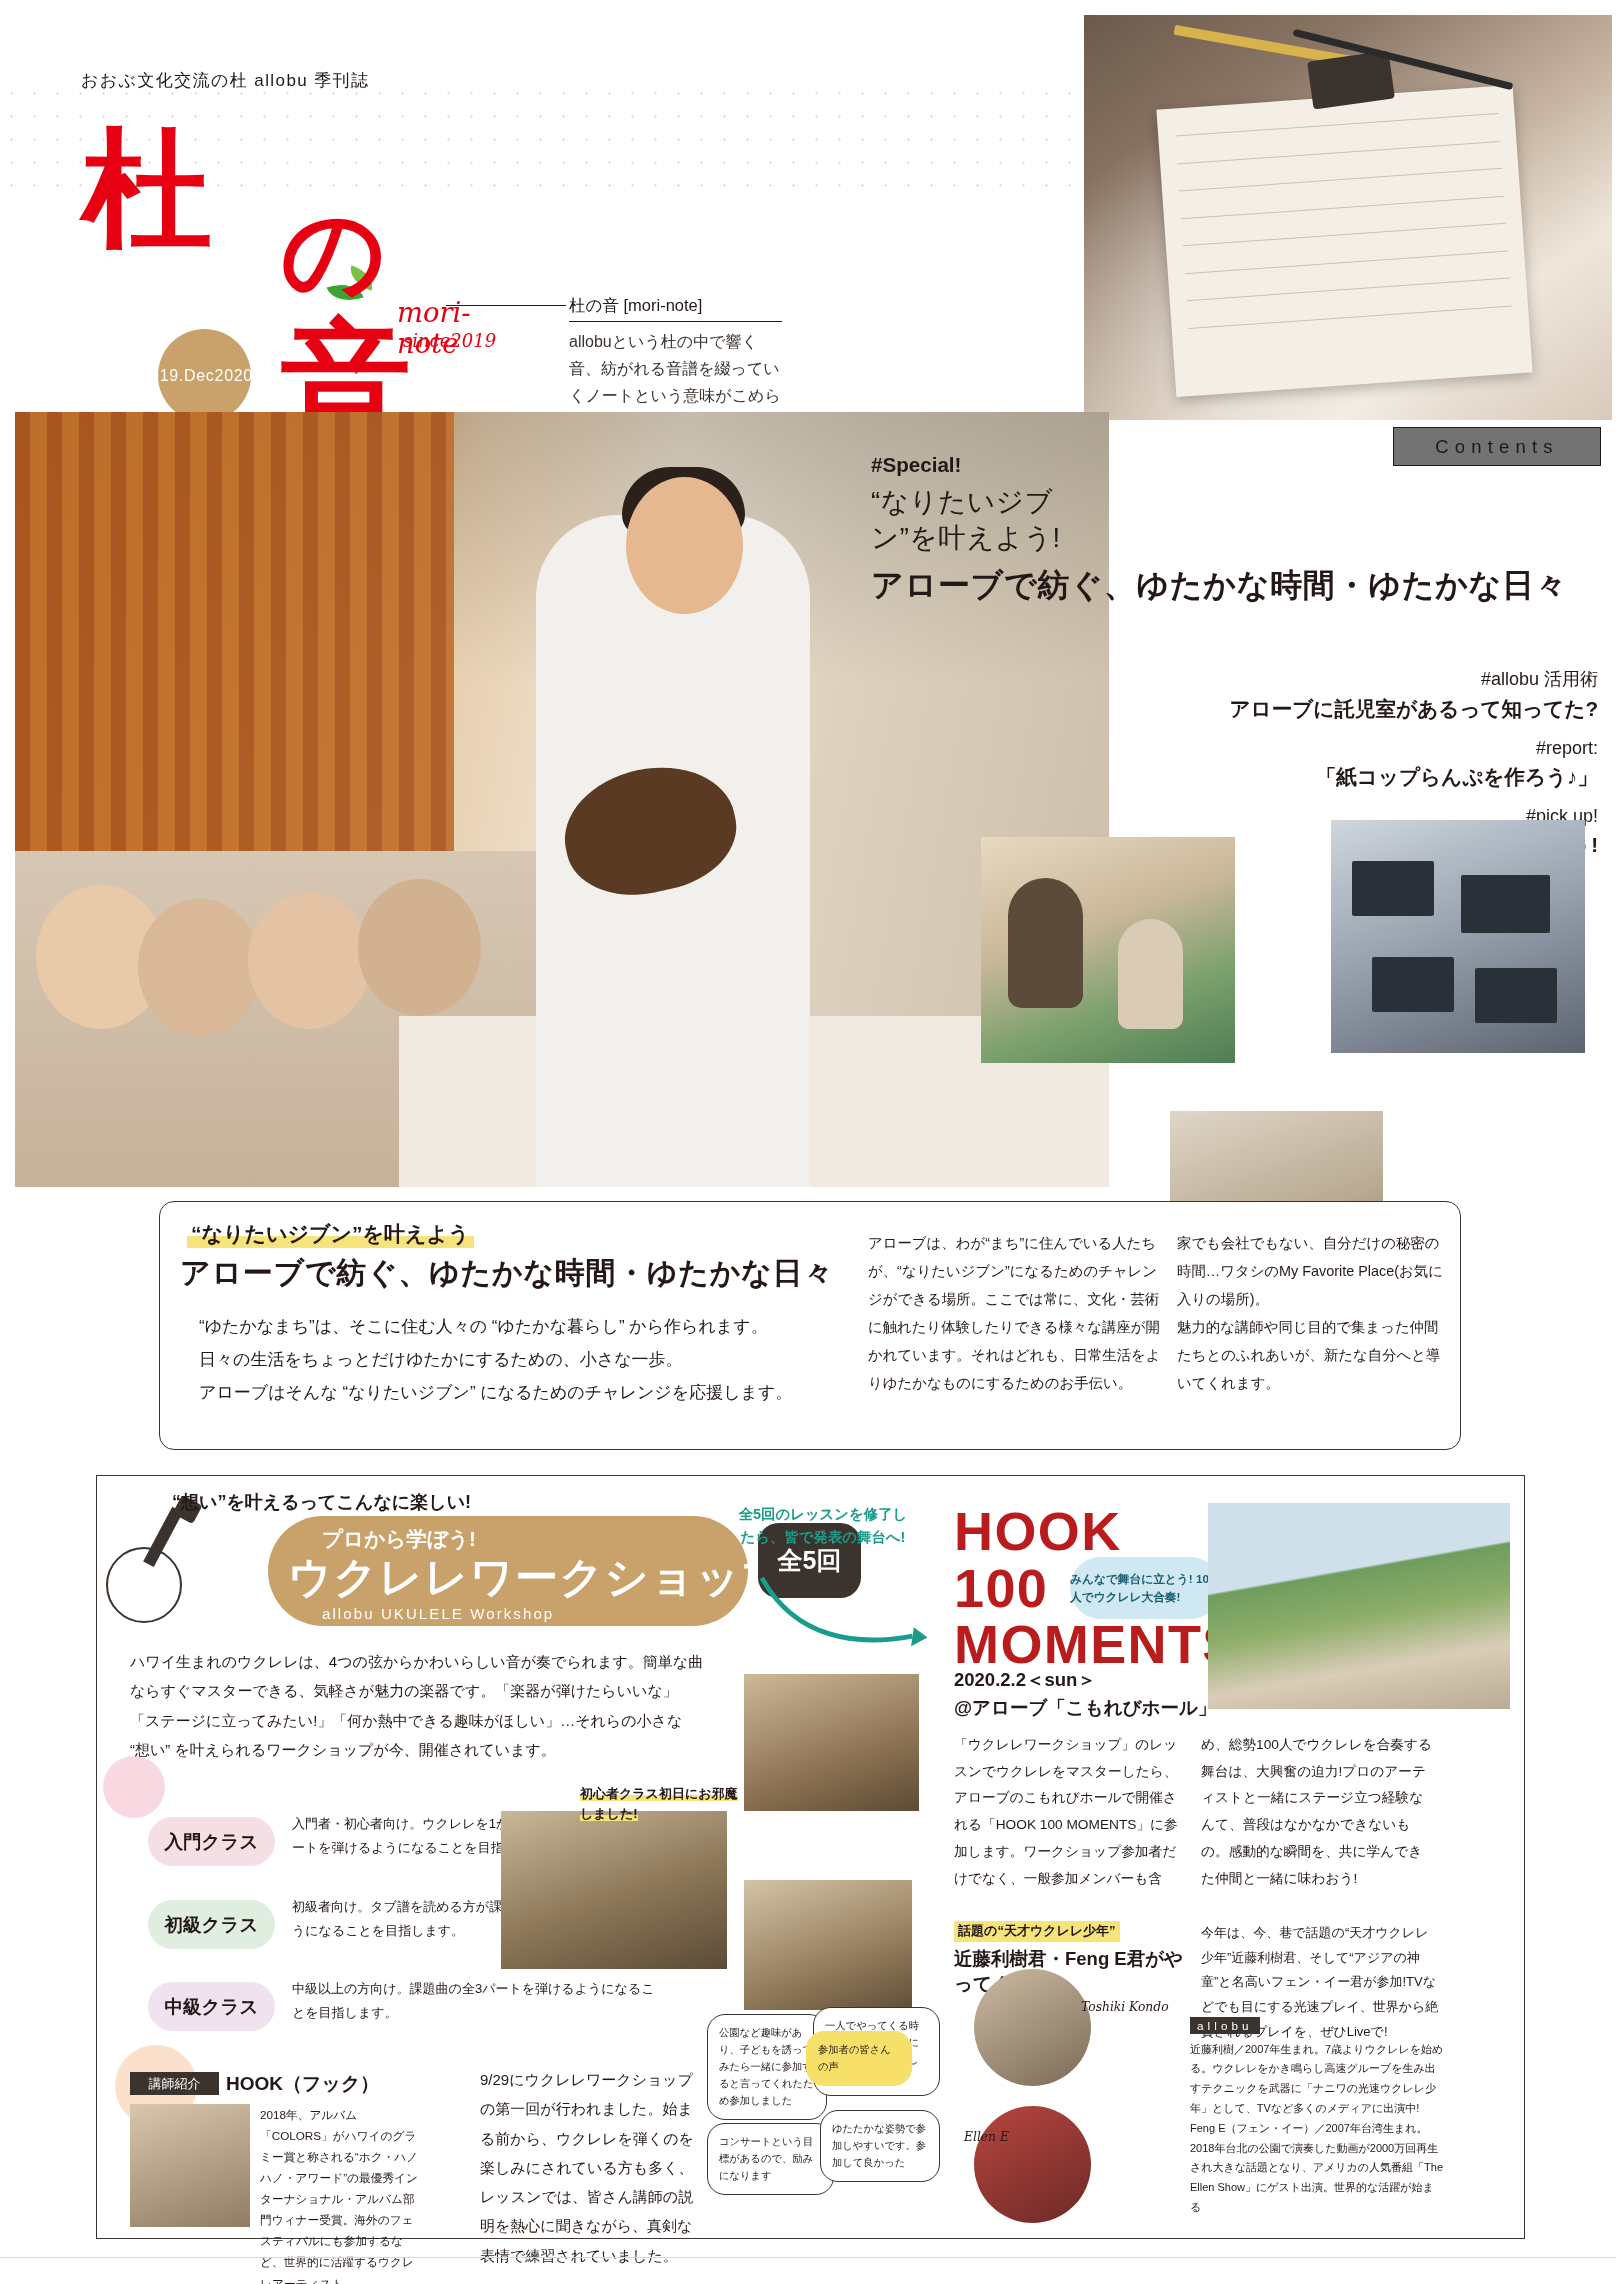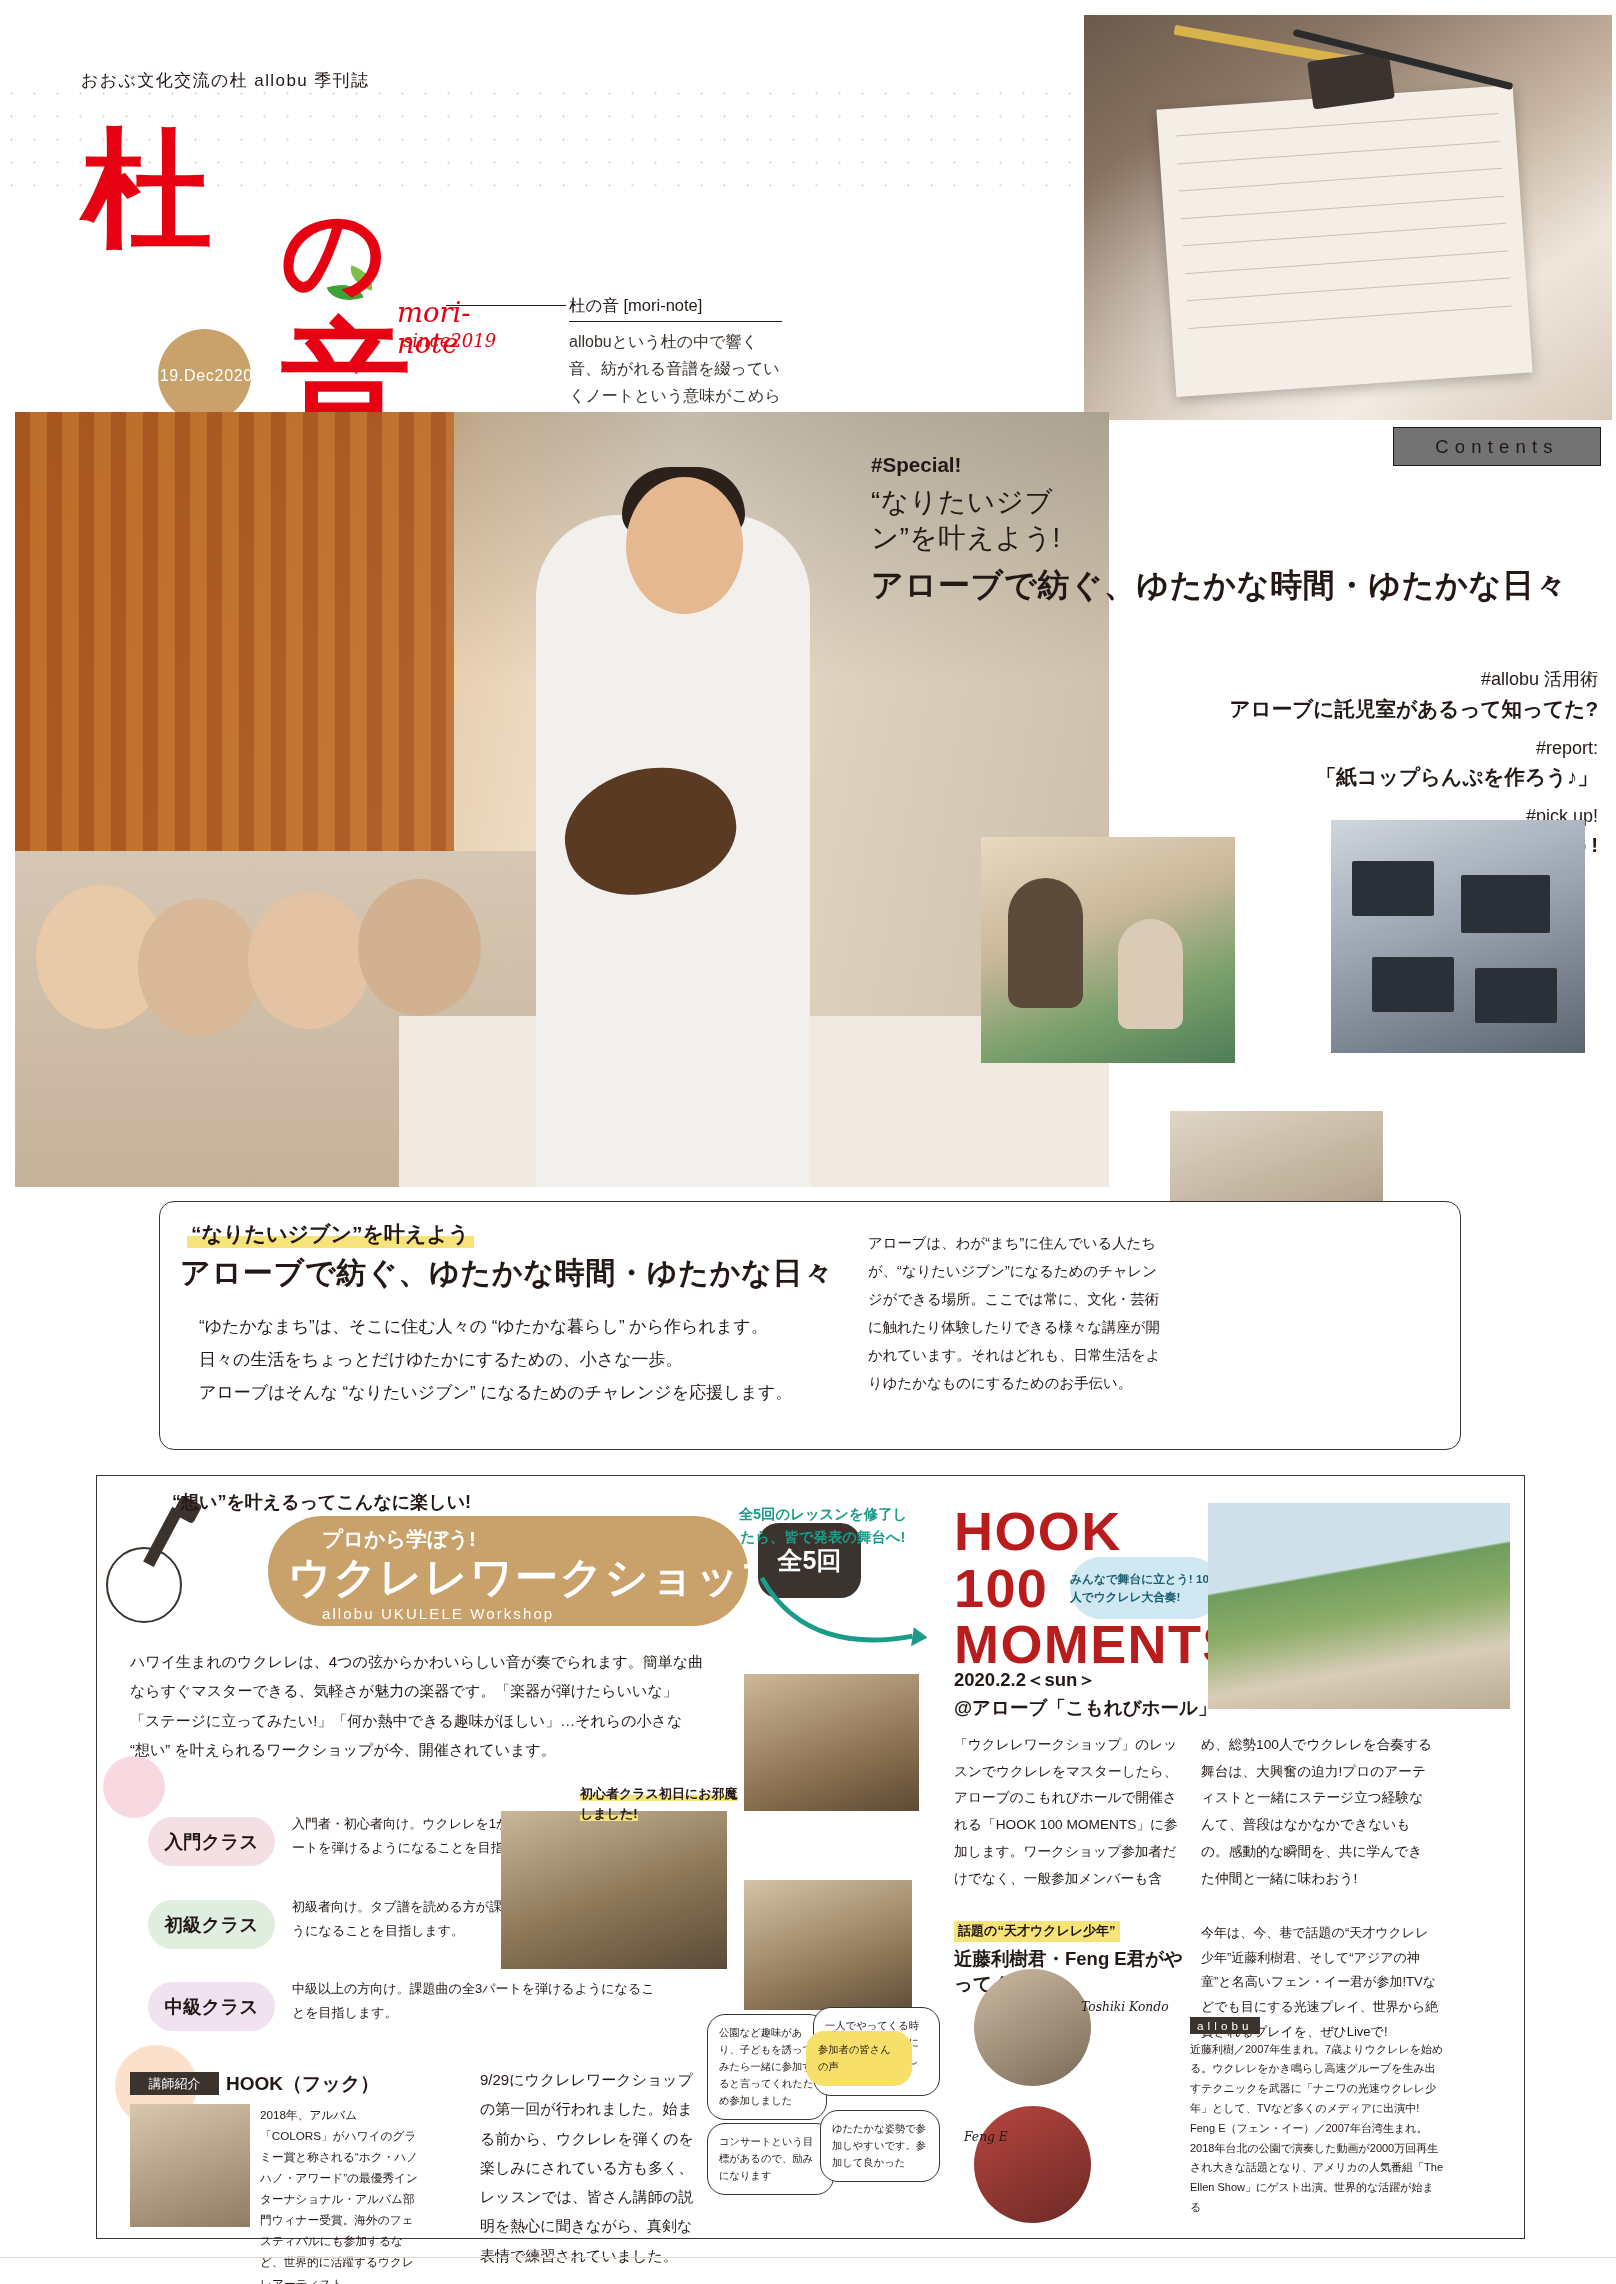--- a/index.html
+++ b/index.html
@@ -302,20 +302,22 @@
       <div class="ph-inner"></div>
     </div>
 
   <div class="lead-box"></div>
   <div class="lead-ttl-1">“なりたいジブン”を叶えよう</div>
   <div class="lead-ttl-2">アローブで紡ぐ、ゆたかな時間・ゆたかな日々</div>
   <div class="lead-left" style="white-space:pre-line">“ゆたかなまち”は、そこに住む人々の “ゆたかな暮らし” から作られます。
 日々の生活をちょっとだけゆたかにするための、小さな一歩。
 アローブはそんな “なりたいジブン” になるためのチャレンジを応援します。</div>
   <div class="lead-mid">アローブは、わが“まち”に住んでいる人たちが、“なりたいジブン”になるためのチャレンジができる場所。ここでは常に、文化・芸術に触れたり体験したりできる様々な講座が開かれています。それはどれも、日常生活をよりゆたかなものにするためのお手伝い。</div>
+  <div class="lead-right" style="white-space:pre-line">家でも会社でもない、自分だけの秘密の時間…ワタシのMy Favorite Place(お気に入りの場所)。
+魅力的な講師や同じ目的で集まった仲間たちとのふれあいが、新たな自分へと導いてくれます。</div>
 
   <div class="ws-box"></div>
   <div class="hibiscus" style="left:103px;top:1756px;"></div>
   <div class="hibiscus" style="left:115px;top:2045px;width:82px;height:82px;background:#f7c9a0;"></div>
 
   <div class="uku-icon">
     <div class="body"></div>
       <div class="neck"></div>
       <div class="head"></div>
   </div>
@@ -393,21 +395,21 @@
 
   <div class="feng-tag">
     <div class="t1">話題の“天才ウクレレ少年”</div>
     <div class="t2">近藤利樹君・Feng E君がやってくる!</div>
   </div>
   <div class="feng-text">今年は、今、巷で話題の“天才ウクレレ少年”近藤利樹君、そして“アジアの神童”と名高いフェン・イー君が参加!TVなどでも目にする光速プレイ、世界から絶賛されるプレイを、ぜひLiveで!</div>
 
   <div class="circ" id="circ-feng1"></div>
   <div class="circ" id="circ-feng2"></div>
   <div class="feng-name1">Toshiki Kondo</div>
-  <div class="feng-name2">Feng E</div>
+  <div class="feng-name2">Ellen E</div>
 
   <div class="profile-box">
     <div class="profile-tag">allobu</div>
     <div class="profile-body" style="white-space:pre-line">近藤利樹／2007年生まれ。7歳よりウクレレを始める。ウクレレをかき鳴らし高速グルーブを生み出すテクニックを武器に「ナニワの光速ウクレレ少年」として、TVなど多くのメディアに出演中!
 Feng E（フェン・イー）／2007年台湾生まれ。2018年台北の公園で演奏した動画が2000万回再生され大きな話題となり、アメリカの人気番組「The Ellen Show」にゲスト出演。世界的な活躍が始まる</div>
   </div>
 
   <div class="footer-rule"></div>
 </div>
 

